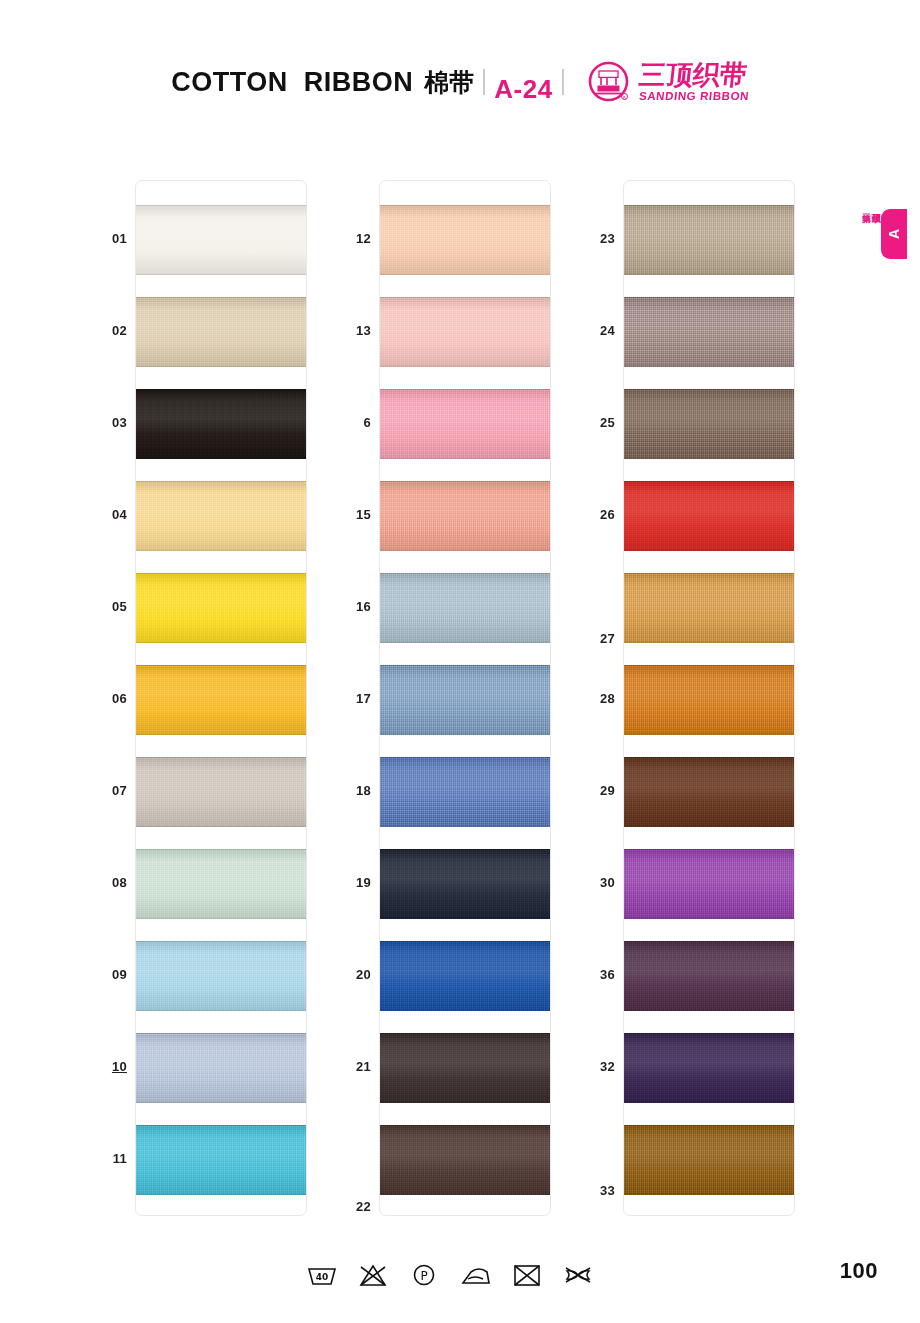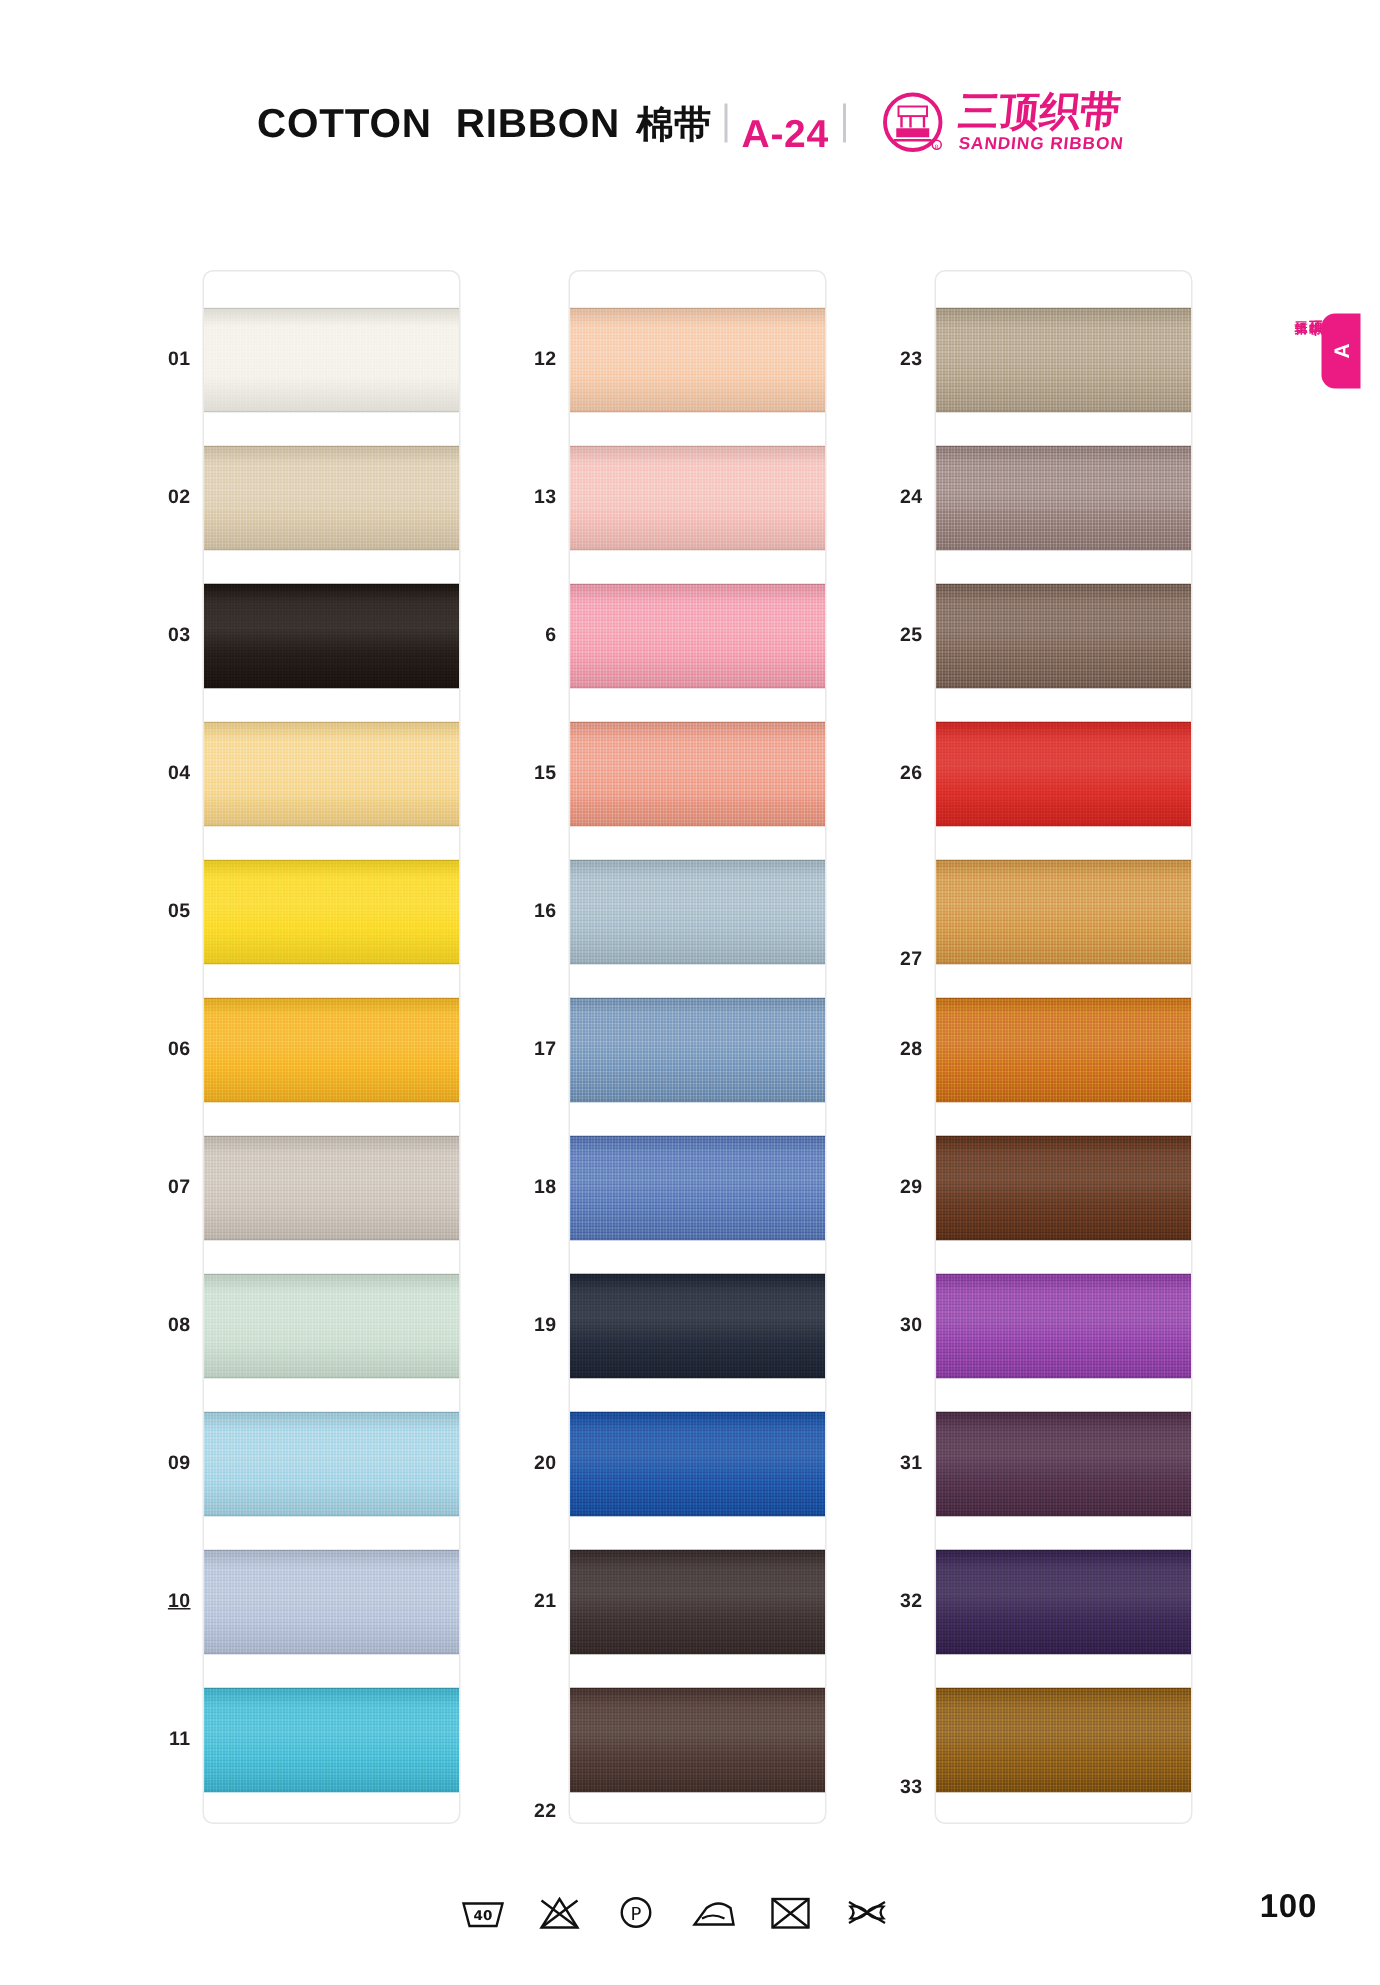--- a/index.html
+++ b/index.html
@@ -437,15 +437,15 @@
 <div class="num" style="left: 331px; top: 1059px;">21</div>
 <div class="num" style="left: 331px; top: 1151px; margin-top: 48px;">22</div>
 <div class="num" style="left: 575px; top: 231px;">23</div>
 <div class="num" style="left: 575px; top: 323px;">24</div>
 <div class="num" style="left: 575px; top: 415px;">25</div>
 <div class="num" style="left: 575px; top: 507px;">26</div>
 <div class="num" style="left: 575px; top: 599px; margin-top: 32px;">27</div>
 <div class="num" style="left: 575px; top: 691px;">28</div>
 <div class="num" style="left: 575px; top: 783px;">29</div>
 <div class="num" style="left: 575px; top: 875px;">30</div>
-<div class="num" style="left: 575px; top: 967px;">31</div>
+<div class="num" style="left: 575px; top: 967px;">36</div>
 <div class="num" style="left: 575px; top: 1059px;">32</div>
 <div class="num" style="left: 575px; top: 1151px; margin-top: 32px;">33</div>
 
 </body></html>

